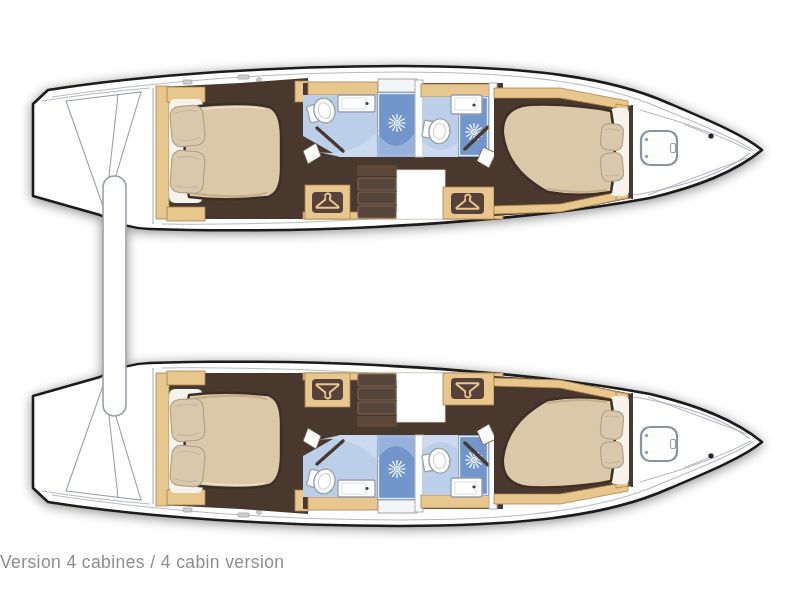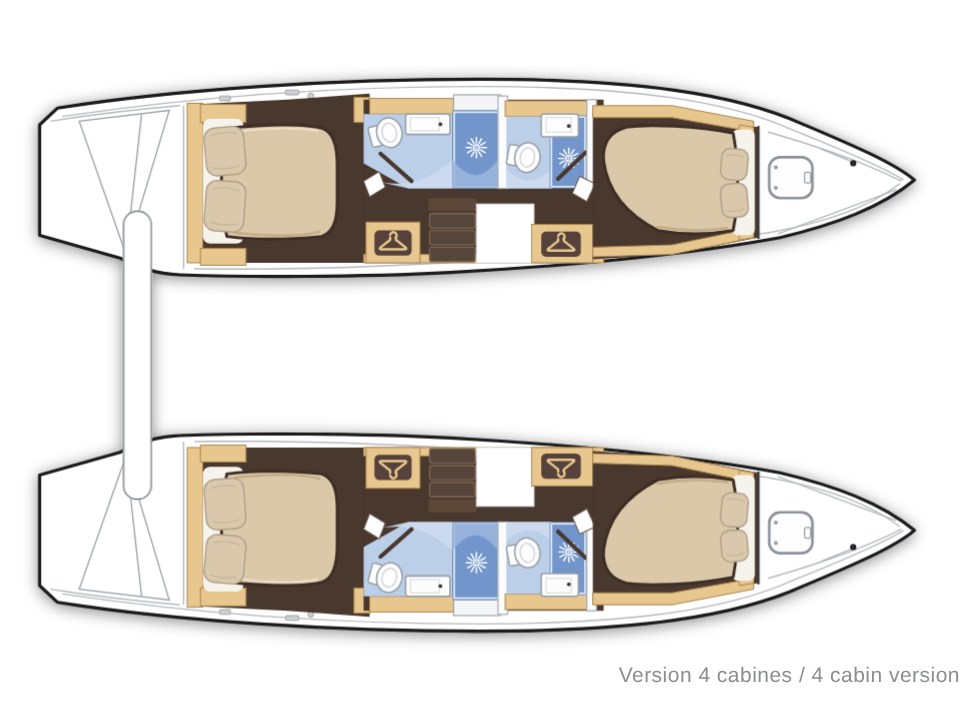--- a/index.html
+++ b/index.html
@@ -24,21 +24,21 @@
   .fixinner{fill:none;stroke:#d3d7db;stroke-width:.8;}
   .doorline{fill:none;stroke:#4a372f;stroke-width:3.4;stroke-linecap:round;}
   .winrect{fill:#f4f5f6;stroke:#a0a6ab;stroke-width:1;}
   .divider{fill:#fbfcfd;stroke:#a7adb3;stroke-width:1;}
   .step{fill:var(--step_face,#57443a);stroke:var(--step_edge,#7a644f);stroke-width:1.2;}
   .wedge{fill:#ffffff;stroke:#6b5a4b;stroke-width:.9;}
   .plaque{fill:var(--plaque,#57433a);}
   .hatch{fill:#fdfdfd;stroke:var(--hatch_edge,#8d939a);stroke-width:2.2;}
   .hw{fill:#cdd0d3;stroke:#999;stroke-width:.7;}
   .sun{stroke:#ffffff;stroke-width:1.2;fill:none;stroke-linecap:round;}
-  #caption{position:absolute;left:0;right:0;top:552px;text-align:right;
+  #caption{position:absolute;left:0;right:0;top:552px;text-align:left;
            font-size:17.5px;letter-spacing:.4px;color:var(--caption_gray,#8b8d90);}
 </style>
 </head>
 <body>
 
 <div id="stage">
   <svg width="800" height="599" viewBox="0 0 800 599">
     <defs>
       <filter id="soft" x="-15%" y="-15%" width="130%" height="130%">
         <feDropShadow dx="0" dy="2" stdDeviation="6" flood-color="#000000" flood-opacity="0.45"></feDropShadow>

